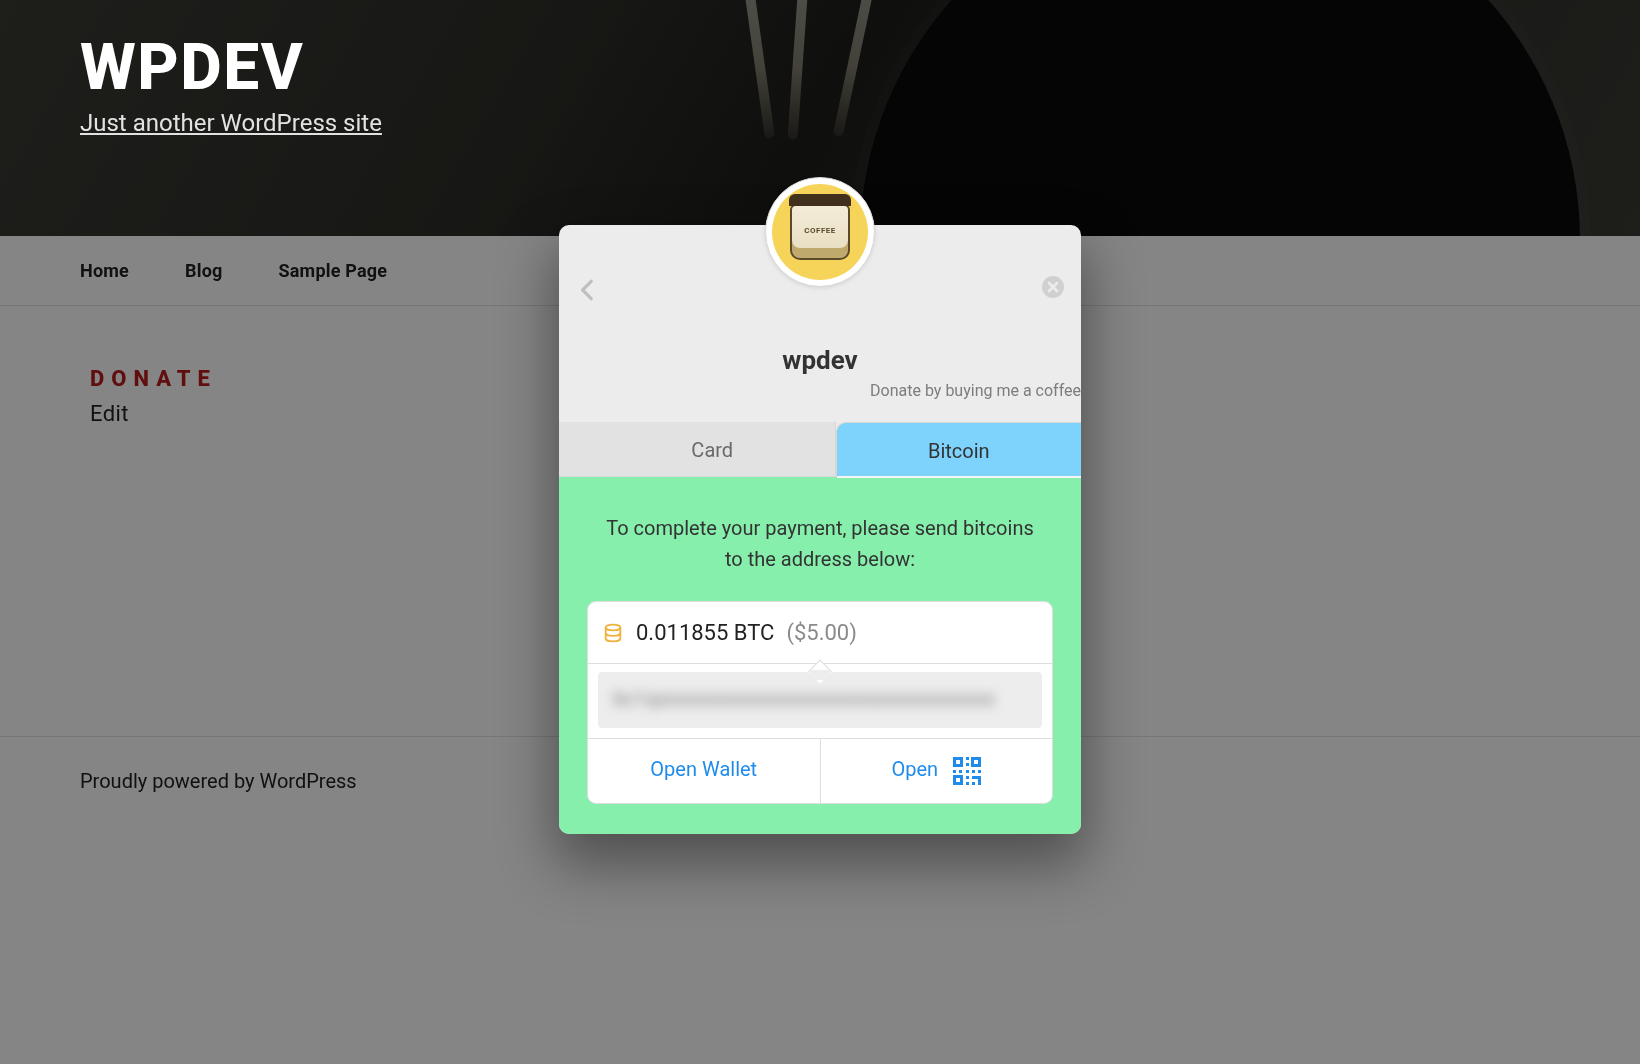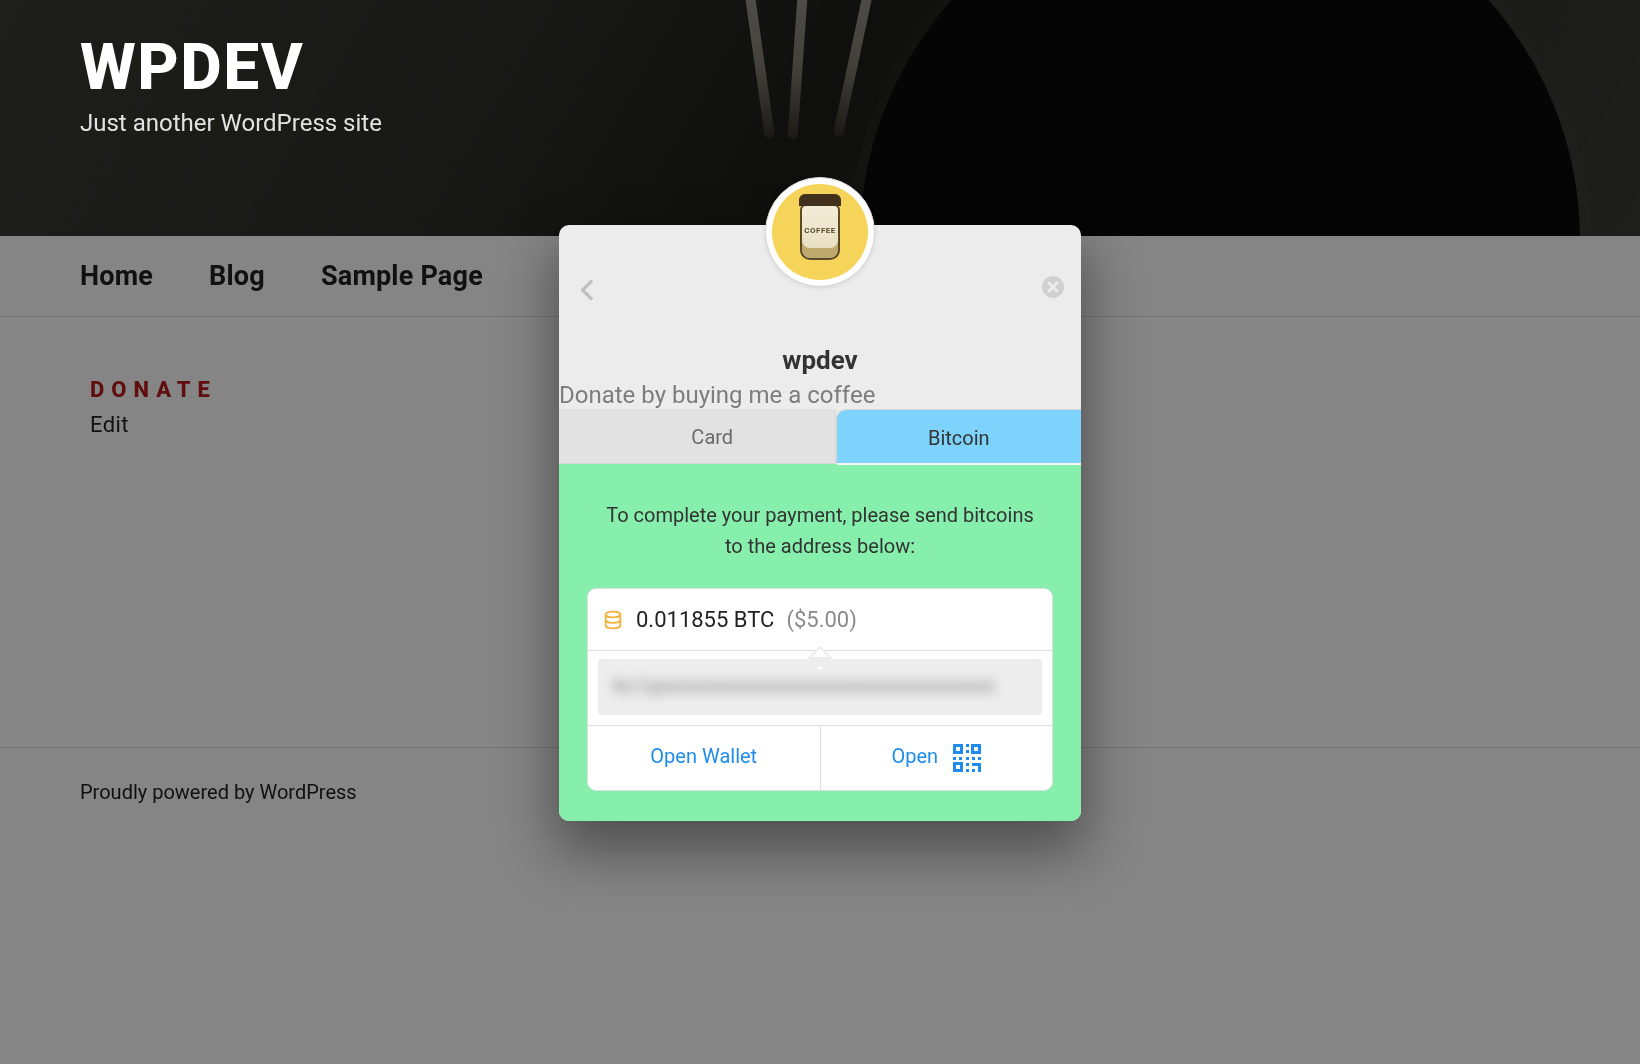--- a/index.html
+++ b/index.html
@@ -18,26 +18,26 @@
   .hero-spikes{position:absolute; right:420px; top:-40px; width:480px; height:200px; opacity:.6;}
   .hero-spikes span{position:absolute; width:10px; height:180px; background:linear-gradient(180deg,#f5f2ea 0,#c0bca6 60%,#403d34 100%); border-radius:5px; transform-origin:top center;}
   .hero-spikes span:nth-child(1){left:0; transform:rotate(-8deg);}
   .hero-spikes span:nth-child(2){left:60px; transform:rotate(4deg);}
   .hero-spikes span:nth-child(3){left:130px; transform:rotate(12deg);}
   .hero-spikes span:nth-child(4){left:210px; transform:rotate(-4deg);}
   .hero-spikes span:nth-child(5){left:290px; transform:rotate(10deg);}
   .hero-spikes span:nth-child(6){left:370px; transform:rotate(2deg);}
   .hero-inner { position:absolute; left:80px; top:30px; z-index:2;}
   .site-title { font-size: 64px; font-weight: 800; letter-spacing: 1.5px; color:#ffffff;}
-  .site-desc { font-size: 24px; font-weight:400; color:#e2e2e2; margin-top:4px;}
+  .site-desc { font-size: 24px; font-weight:400; color:#e2e2e2; margin-top:4px;text-decoration:underline;}
 
   
   .nav { border-bottom: 1px solid #e3e3e3; background:#fff;}
   .nav-inner { max-width:1640px; padding:0 80px; display:flex; gap:56px; }
-  .nav-item { display:block; padding:24px 0; font-size:27px; font-weight:700; color:#222; letter-spacing:0.2px;}
+  .nav-item { display:block; padding:24px 0; font-size:18px; font-weight:700; color:#222; letter-spacing:0.2px;}
 
   
   .content { padding: 60px 90px 30px; min-height:430px;}
   .page-h1 { font-size:22px; font-weight:800; letter-spacing:7px; color:#b91c1c;}
   .edit-link { font-size:22px; color:#222; letter-spacing:0.4px; display:inline-block; margin-top:10px;text-align:center;}
 
   .divider { border-top:1px solid #e3e3e3; }
   .footer { font-size:20px; color:#222; padding:32px 80px 60px;}
 
   
@@ -55,26 +55,26 @@
   .avatar-ring{
     position:absolute; top:-48px; left:50%; transform:translateX(-50%);
     width:110px; height:110px; border-radius:50%; background:#fff; border:1px solid #d7d7d7;
     display:flex; align-items:center; justify-content:center;
     box-shadow: 0 1px 4px rgba(0,0,0,0.10);
   }
   .avatar{
     width:96px; height:96px; border-radius:50%; background:#f6d45a; display:flex; align-items:center; justify-content:center;
     position:relative;
   }
-  .jar{width:40px; height:56px; border-radius:6px 6px 10px 10px; background:linear-gradient(180deg,#f3ecd7 0,#e7dcc0 100%); border:2px solid #5a4a2a; position:relative; box-shadow:inset 0 -10px 0 #bfa96d;}
+  .jar{width:60px; height:56px; border-radius:6px 6px 10px 10px; background:linear-gradient(180deg,#f3ecd7 0,#e7dcc0 100%); border:2px solid #5a4a2a; position:relative; box-shadow:inset 0 -10px 0 #bfa96d;}
   .jar::before{content:""; position:absolute; left:-3px; right:-3px; top:-12px; height:12px; border-radius:6px 6px 0 0; background:#40301c;}
   .jar-label{position:absolute; left:0; right:0; top:20px; text-align:center; font-size:8px; font-weight:700; color:#5a4a2a; letter-spacing:0.5px;}
 
   .recipient { text-align:center; margin-top:70px; font-size:26px; font-weight:700; color:#333; }
-  .subtitle { text-align:left; font-size:24px; color:#7d7d7d; margin-top:6px; }
+  .subtitle { text-align:right; font-size:16px; color:#7d7d7d; margin-top:6px; margin-bottom:22px;}
 
   .tabs { display:flex; width:100%; }
   .tab { flex:1; text-align:center; font-size:20px; padding:16px 0 14px; color:#6a6a6a; background:#e2e2e2; }
   .tab.inactive { border-bottom:1px solid #d7d7d7; border-right:1px solid #d7d7d7; border-radius:0 0 0 0;padding-left:31px;}
   .tab.active { background:#7dd3fc; color:#333; border-top:1px solid #d7d7d7; border-left:1px solid #d7d7d7; border-radius:10px 0 0 0; position:relative; z-index:2;}
   .tab.active::after{content:""; position:absolute; left:0; right:0; bottom:-1px; height:2px; background:#f5f5f5;}
 
   .panel { background:#86efac; padding:28px 28px 30px; border-top:1px solid #d7d7d7; border-radius:0 0 10px 10px; margin-top:-1px;}
   .instructions { text-align:center; font-size:20px; color:#333; line-height:1.55; margin:8px 14px 26px;}
 

